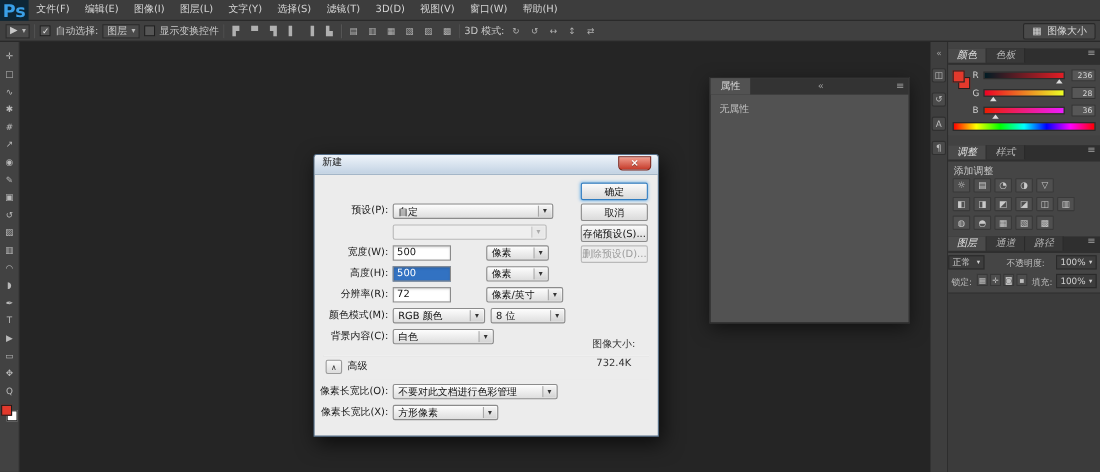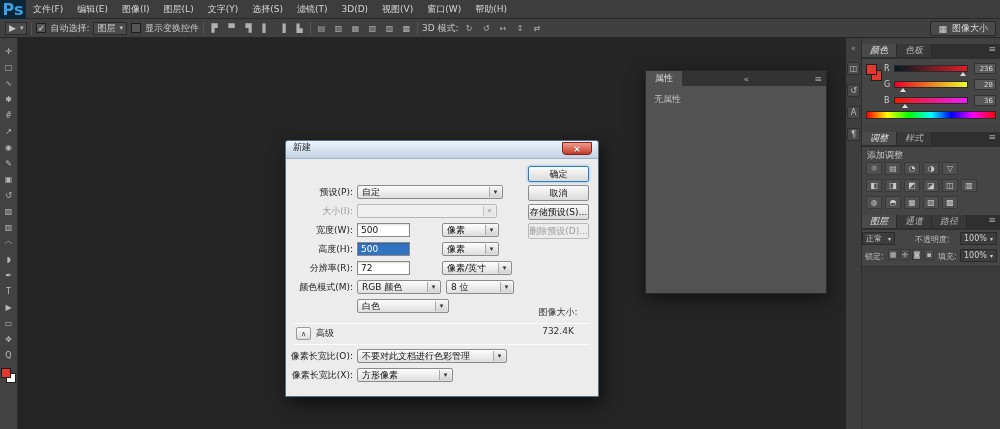--- a/index.html
+++ b/index.html
@@ -358,21 +358,20 @@
 
     <div class="dlg-row" style="top:44px;">
       <span class="dlg-label">预设(P):</span>
       <span class="dd" style="left:61px; width:146px;">
         <span>自定</span>
         <span class="arr">▾</span>
       </span>
     </div>
 
     <div class="dlg-row" style="top:63px;">
-      <span class="dlg-label disabled">大小(I):</span>
       <span class="dd disabled" style="left:61px; width:140px;">
         <span></span>
         <span class="arr">▾</span>
       </span>
     </div>
 
     <div class="dlg-row" style="top:82px;">
       <span class="dlg-label">宽度(W):</span>
       <span class="inp" style="left:61px; width:53px;">500</span>
       <span class="dd" style="left:146px; width:57px;">
@@ -405,20 +404,21 @@
         <span>RGB 颜色</span>
         <span class="arr">▾</span>
       </span>
       <span class="dd" style="left:150px; width:68px;">
         <span>8 位</span>
         <span class="arr">▾</span>
       </span>
     </div>
 
     <div class="dlg-row" style="top:158px;">
+      <span class="dlg-label">背景内容(C):</span>
       <span class="dd" style="left:61px; width:92px;">
         <span>白色</span>
         <span class="arr">▾</span>
       </span>
     </div>
 
     <div class="dlg-sep" style="top:182px;"></div>
     <div class="adv-toggle" style="top:186px;">∧</div>
     <div class="adv-label" style="top:186px;">高级</div>
     <div class="dlg-sep" style="top:203px;"></div>

